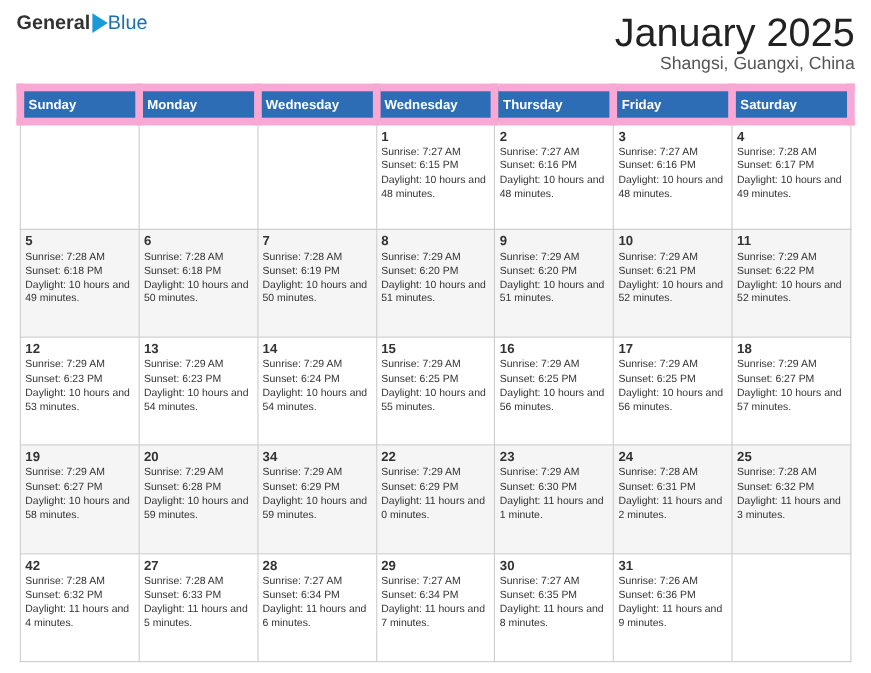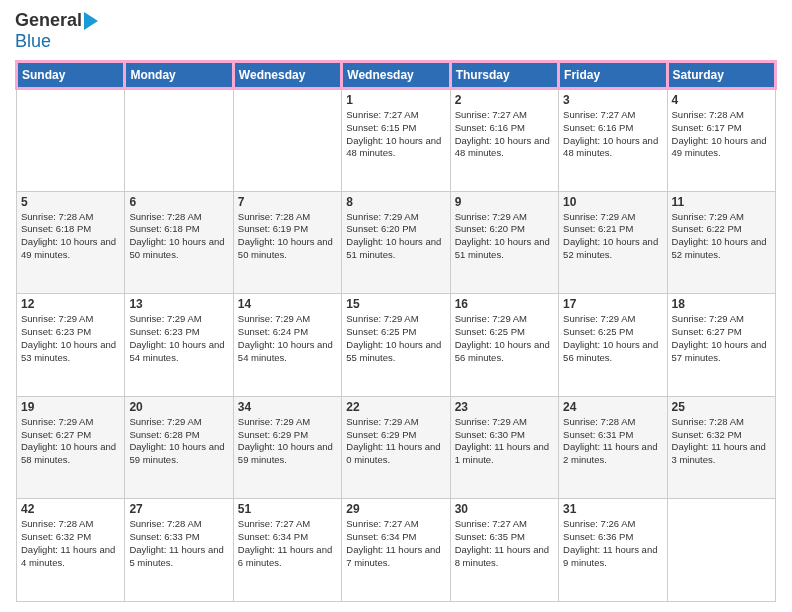--- a/index.html
+++ b/index.html
@@ -18,21 +18,21 @@
       flex-direction: column;
     }
     .header {
       display: flex;
       justify-content: space-between;
       align-items: flex-start;
       margin-bottom: 8px;
     }
     .logo {
       display: flex;
-      flex-direction: column;
+      flex-direction: row;
       align-items: flex-start;
     }
     .logo-text {
       display: flex;
       align-items: center;
     }
     .logo-general {
       font-size: 18px;
       font-weight: bold;
       color: #333;
@@ -69,21 +69,21 @@
       width: 100%;
       table-layout: fixed;
     }
     .calendar thead tr th {
       background-color: #2c6db5;
       color: #fff;
       font-size: 12px;
       font-weight: bold;
       padding: 5px 4px;
       text-align: left;
-      border: 3px solid #f9a8d4;
+      border: 7px solid #f9a8d4;
     }
     .calendar tbody tr td {
       border: 1px solid #ccc;
       vertical-align: top;
       padding: 3px 4px;
       font-size: 10px;
       color: #333;
       height: 80px;
       background: #fff;
     }
@@ -109,20 +109,24 @@
 
 <div class="page">
   <div class="header">
     <div class="logo">
       <div class="logo-text">
         <span class="logo-general">General</span>
         <div class="logo-arrow"></div>
       </div>
       <span class="logo-blue">Blue</span>
     </div>
+    <div class="title-block">
+      <div class="title-month">January 2025</div>
+      <div class="title-location">Shangsi, Guangxi, China</div>
+    </div>
   </div>
 
   <table class="calendar">
     <thead>
       <tr>
       <th>Sunday</th>
           <th>Monday</th>
           <th>Wednesday</th>
           <th>Wednesday</th>
           <th>Thursday</th>
@@ -326,21 +330,21 @@
 and 4 minutes.</div>
           </td>
           <td>
             <div class="day-number">27</div>
             <div class="day-info">Sunrise: 7:28 AM
 Sunset: 6:33 PM
 Daylight: 11 hours
 and 5 minutes.</div>
           </td>
           <td>
-            <div class="day-number">51</div>
+            <div class="day-number">28</div>
             <div class="day-info">Sunrise: 7:27 AM
 Sunset: 6:34 PM
 Daylight: 11 hours
 and 6 minutes.</div>
           </td>
           <td>
             <div class="day-number">29</div>
             <div class="day-info">Sunrise: 7:27 AM
 Sunset: 6:34 PM
 Daylight: 11 hours

